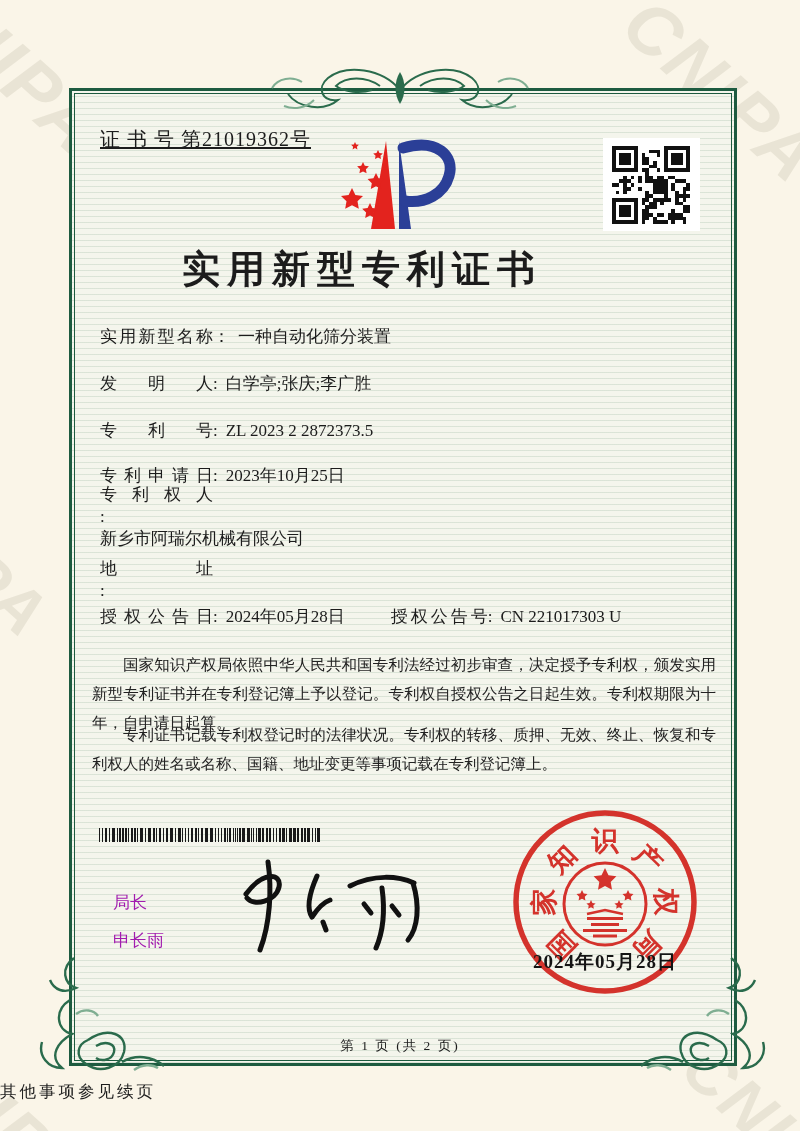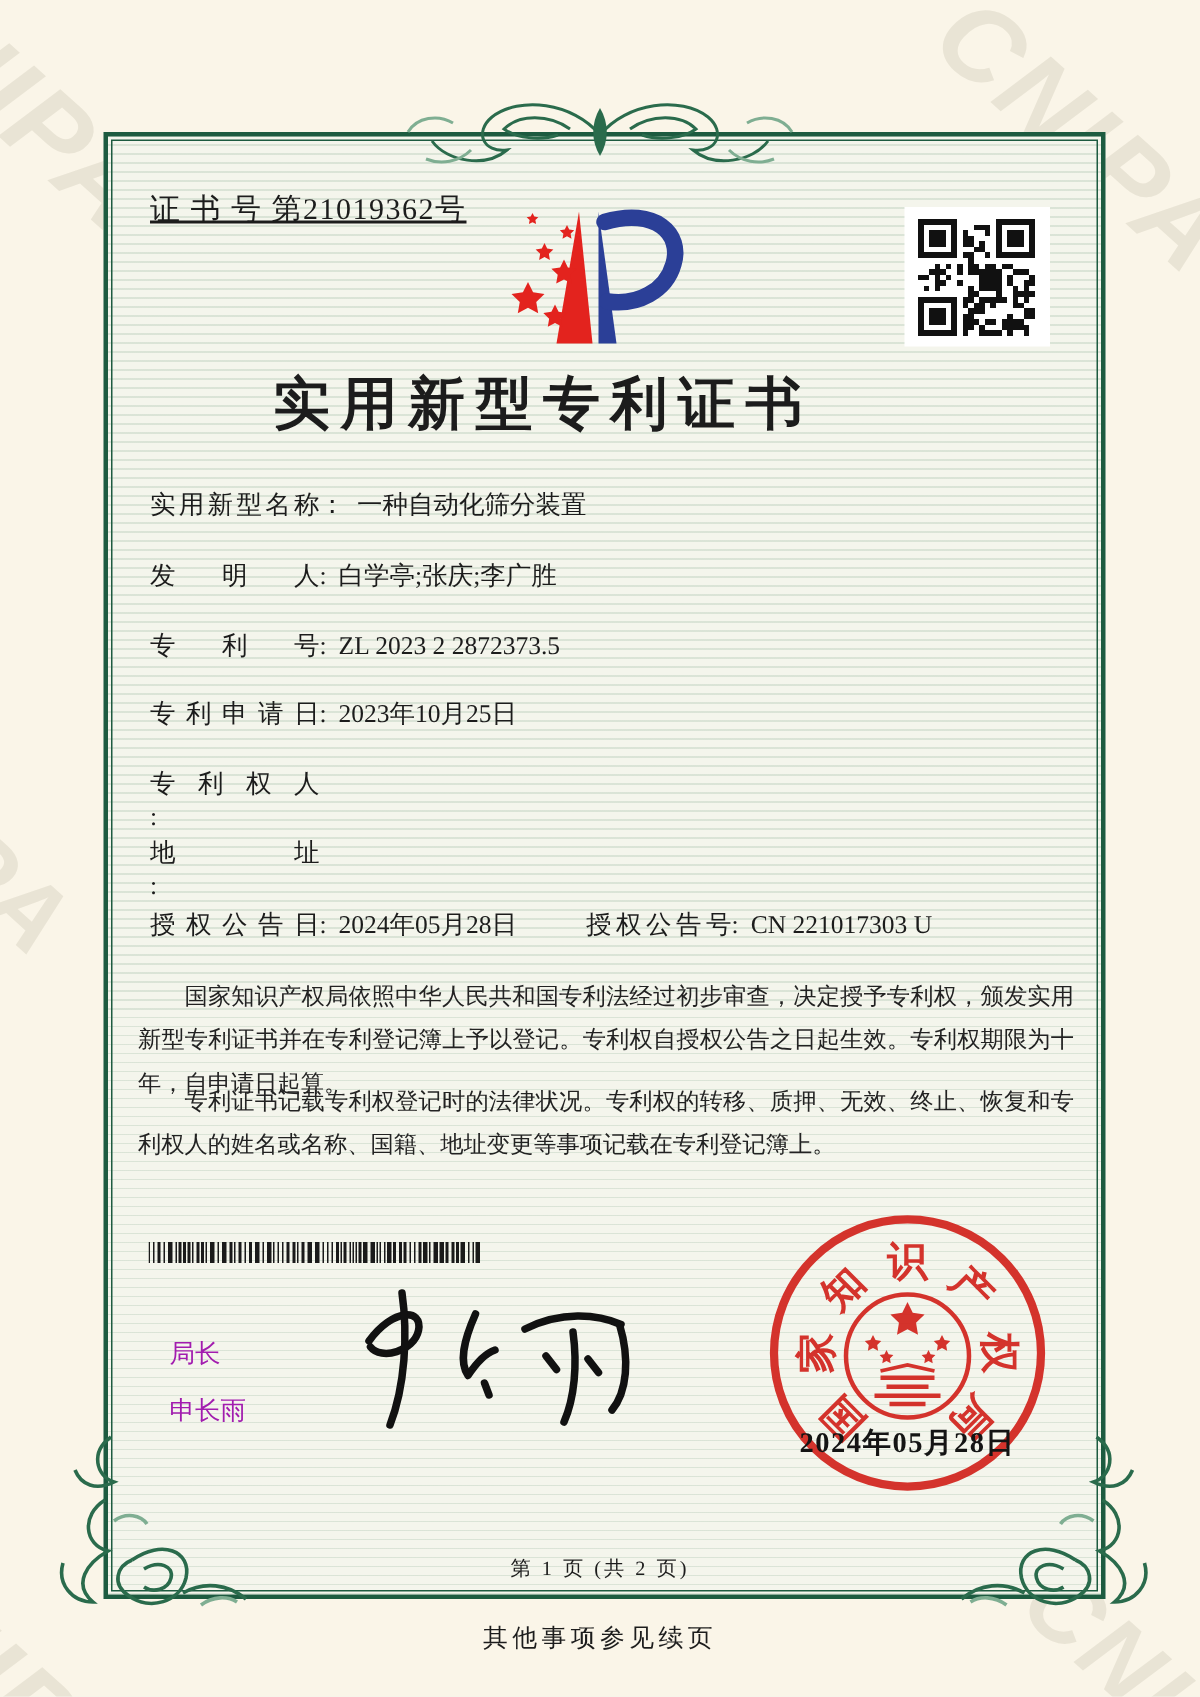--- a/index.html
+++ b/index.html
@@ -72,21 +72,21 @@
   .signer{left:113px;top:884px;font-family:"Liberation Sans","DejaVu Sans",sans-serif;
     font-size:17px;color:#a21caf;line-height:38px;}
   .sig-box{left:222px;top:850px;width:210px;height:110px;}
   .seal-box{left:509px;top:806px;width:192px;height:192px;}
   .seal-date{
     left:505px;top:949px;width:200px;text-align:center;
     font-size:19px;font-weight:700;color:#141414;letter-spacing:1px;z-index:7;
     font-family:"Liberation Serif","DejaVu Serif",serif;
   }
   .page-ind{left:0;top:1037px;width:800px;text-align:center;font-size:13.5px;letter-spacing:2px;}
-  .footer-note{left:0;top:1081px;width:800px;text-align:center;font-size:16.5px;letter-spacing:3px;}
+  .footer-note{left:0;top:1081px;width:800px;text-align:left;font-size:16.5px;letter-spacing:3px;}
   .orn{z-index:4;}
 </style>
 </head>
 <body>
 
 <div class="wm" style="left:-58px;top:-52px;font-size:74px;transform:rotate(42deg);">CNIPA</div>
 <div class="wm" style="left:662px;top:-18px;font-size:72px;transform:rotate(42deg);">CNIPA</div>
 <div class="wm" style="left:468px;top:322px;font-size:64px;transform:rotate(42deg);">CNIPA</div>
 <div class="wm" style="left:-96px;top:452px;font-size:66px;transform:rotate(42deg);">CNIPA</div>
 <div class="wm" style="left:140px;top:660px;font-size:56px;transform:rotate(42deg);color:rgba(138,128,102,0.10);">CNIPA</div>
@@ -398,23 +398,24 @@
 <div class="abs content frow" style="top:420px;">
   <span class="flabel">专利号</span>
     <span class="fcolon">:</span>
     <span class="fvalue">ZL 2023 2 2872373.5</span>
 </div>
 <div class="abs content frow" style="top:465px;">
   <span class="flabel">专利申请日</span>
     <span class="fcolon">:</span>
     <span class="fvalue">2023年10月25日</span>
 </div>
-<div class="abs content frow" style="top:512px;flex-direction:column;">
+<div class="abs content frow" style="top:484px;flex-direction:column;">
   <span class="flabel">专利权人</span>
     <span class="fcolon">:</span>
+    <span class="fvalue">新乡市阿瑞尔机械有限公司</span>
 </div>
 <div class="abs content frow" style="top:558px;flex-direction:column;">
   <span class="flabel">地址</span>
     <span class="fcolon">:</span>
 </div>
 <div class="abs content frow" style="top:606px;">
   <span class="flabel">授权公告日</span>
     <span class="fcolon">:</span>
     <span class="fvalue" style="width:148px;">2024年05月28日</span>
   <span class="flabel2" style="margin-left:17px;">授权公告号</span>

